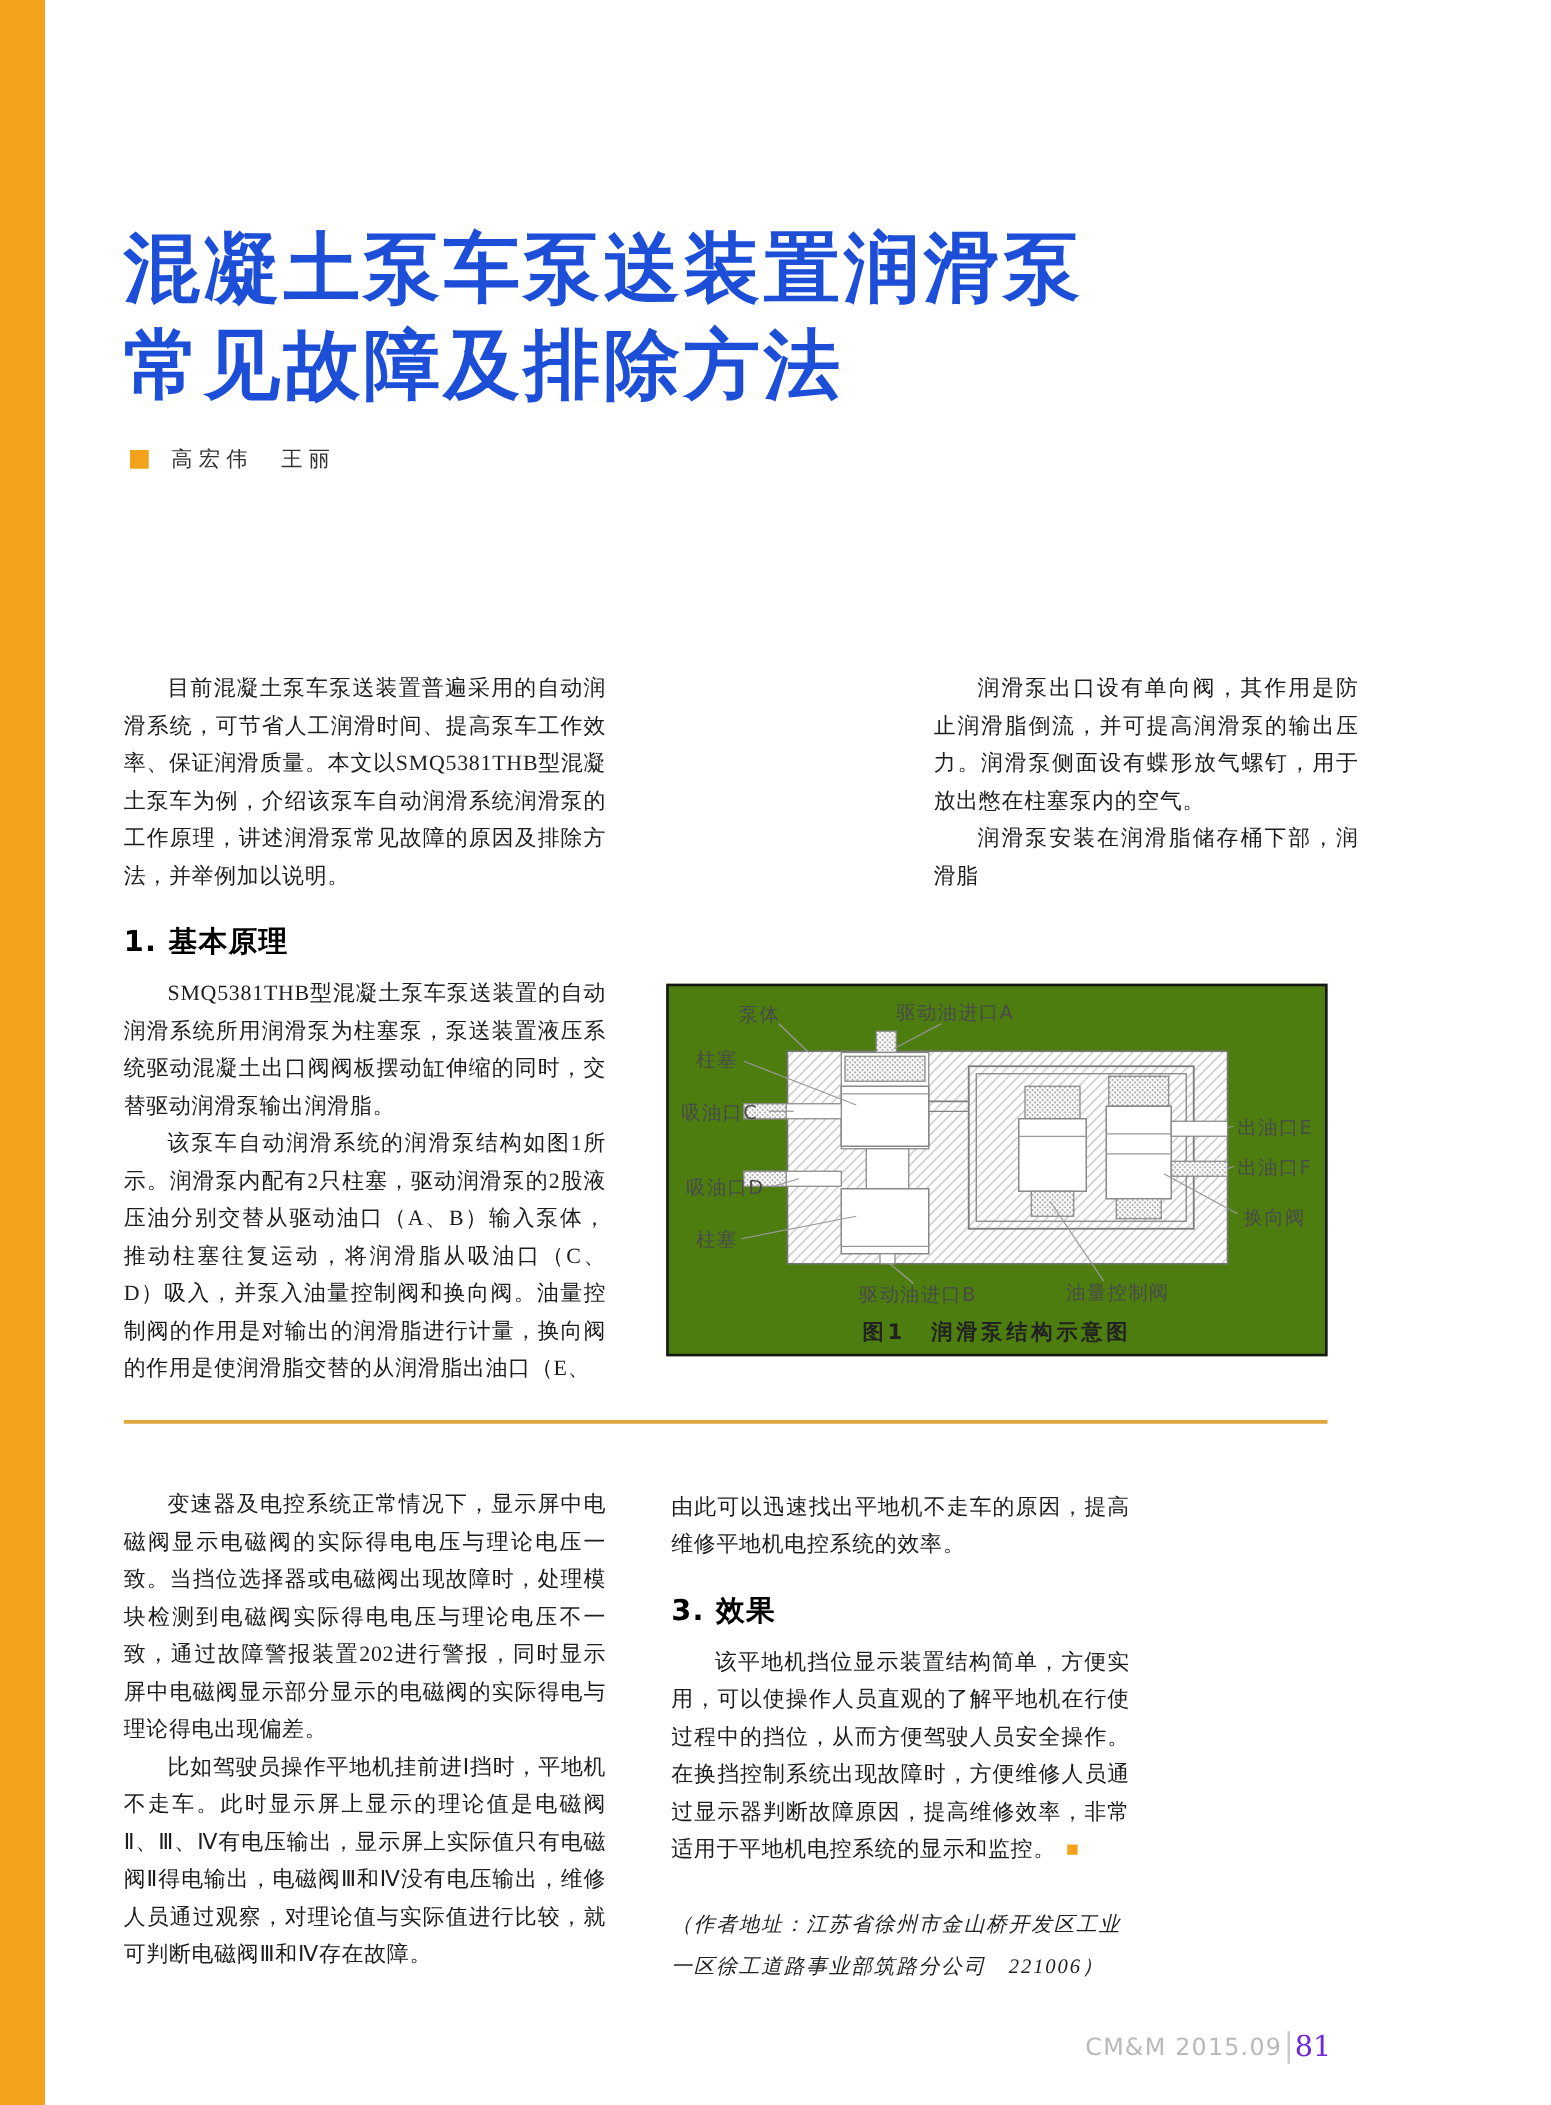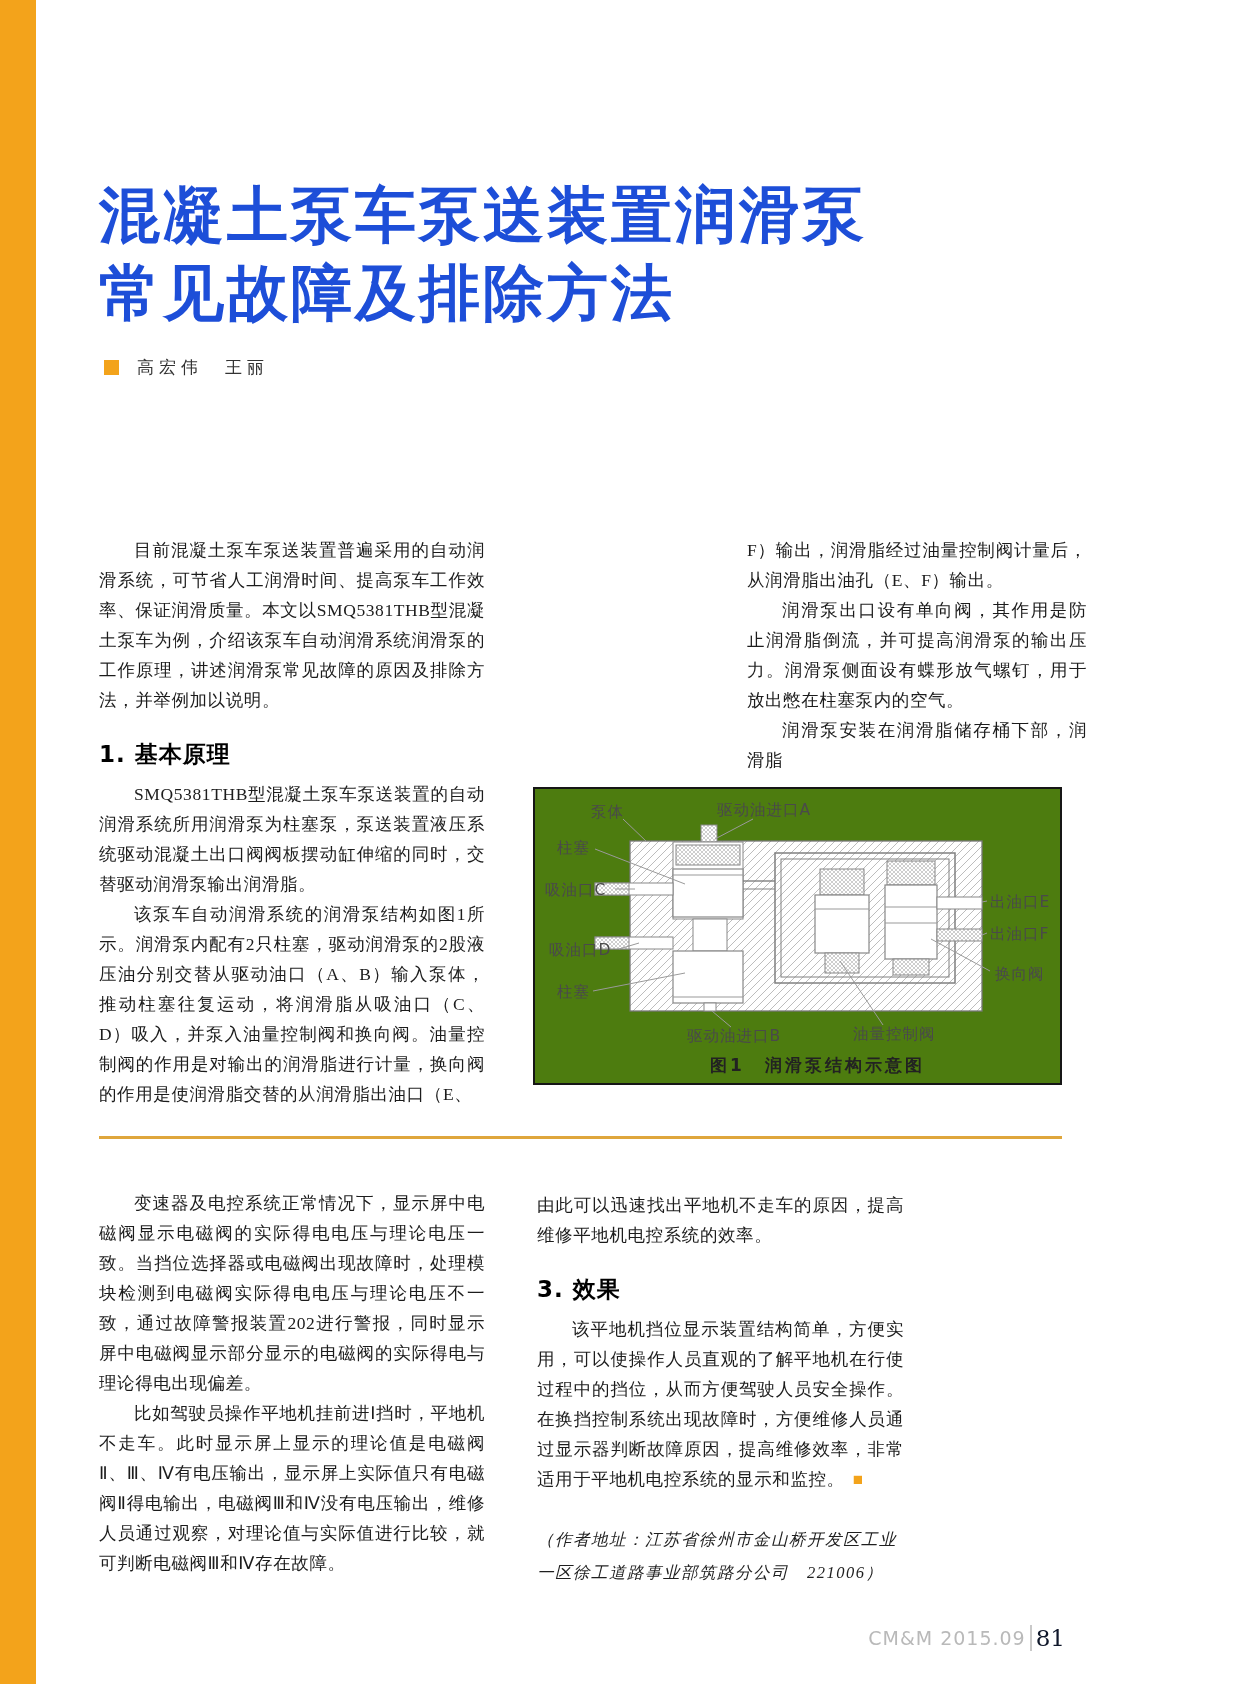--- a/index.html
+++ b/index.html
@@ -29,39 +29,39 @@
   .bl-col{left:99px;top:1188px;width:386px;}
   .br-col{left:537px;top:1190px;width:367px;}
 
   .figure{
     position:absolute;left:533px;top:787px;width:529px;height:298px;
     border:2px solid #161616;background:#4d7c0f;box-sizing:border-box;
   }
   .figure svg{display:block;}
   .fig-caption{
     position:absolute;left:0;bottom:6px;width:100%;text-align:center;
-    font-size:17px;font-weight:600;letter-spacing:3px;color:#222;padding-left:20px;
+    font-size:17px;font-weight:600;letter-spacing:3px;color:#222;
   }
   .fig-label{font-size:15.5px;fill:#4a4a4a;letter-spacing:1px;}
 
   .divider{position:absolute;left:99px;top:1136px;width:963px;height:3px;background:var(--rule);}
 
   .endmark{color:var(--accent);font-size:17px;margin-left:8px;}
   .address{
     font-family:"DejaVu Serif","Liberation Serif",serif;font-style:italic;
     font-size:16.5px;line-height:33px;letter-spacing:1.5px;color:#1f1f1f;
     margin-top:28px !important;text-indent:0 !important;text-align:left;
   }
   .footer{
     position:absolute;left:800px;top:1622px;width:265px;height:32px;
     display:flex;align-items:center;justify-content:flex-end;gap:4px;
   }
   .footer .journal{color:#b9b9b9;font-size:19px;letter-spacing:1px;}
   .footer .vbar{width:2px;height:26px;background:#c9c9c9;}
-  .footer .pagenum{font-family:"DejaVu Serif","Liberation Serif",serif;font-size:23px;color:#0f172a;}
+  .footer .pagenum{font-family:"DejaVu Serif","Liberation Serif",serif;font-size:23px;color:#6d28d9;}
 </style>
 </head>
 <body>
 
 <div class="page">
 
   <div class="accent-strip"></div>
 
   <div class="title">
     <div>混凝土泵车泵送装置润滑泵</div>
@@ -74,21 +74,20 @@
   </div>
 
   <div class="col tl-col">
     <p>目前混凝土泵车泵送装置普遍采用的自动润滑系统，可节省人工润滑时间、提高泵车工作效率、保证润滑质量。本文以SMQ5381THB型混凝土泵车为例，介绍该泵车自动润滑系统润滑泵的工作原理，讲述润滑泵常见故障的原因及排除方法，并举例加以说明。</p>
     <div class="section">1. 基本原理</div>
     <p>SMQ5381THB型混凝土泵车泵送装置的自动润滑系统所用润滑泵为柱塞泵，泵送装置液压系统驱动混凝土出口阀阀板摆动缸伸缩的同时，交替驱动润滑泵输出润滑脂。</p>
     <p>该泵车自动润滑系统的润滑泵结构如图1所示。润滑泵内配有2只柱塞，驱动润滑泵的2股液压油分别交替从驱动油口（A、B）输入泵体，推动柱塞往复运动，将润滑脂从吸油口（C、D）吸入，并泵入油量控制阀和换向阀。油量控制阀的作用是对输出的润滑脂进行计量，换向阀的作用是使润滑脂交替的从润滑脂出油口（E、</p>
   </div>
 
   <div class="col tr-col">
-    <p class="noindent">F）输出，润滑脂经过油量控制阀计量后，从润滑脂出油孔（E、F）输出。</p>
     <p>润滑泵出口设有单向阀，其作用是防止润滑脂倒流，并可提高润滑泵的输出压力。润滑泵侧面设有蝶形放气螺钉，用于放出憋在柱塞泵内的空气。</p>
     <p>润滑泵安装在润滑脂储存桶下部，润滑脂</p>
   </div>
 
   <div class="figure">
     <svg width="525" height="258" viewBox="0 0 525 258">
       <defs>
         <pattern id="hatch" width="8" height="8" patternUnits="userSpaceOnUse">
           <rect width="8" height="8" fill="#ffffff"></rect>
           <path d="M-1,9 L9,-1 M-1,1 L1,-1 M7,9 L9,7" stroke="#b5b5b5" stroke-width="0.9"></path>

